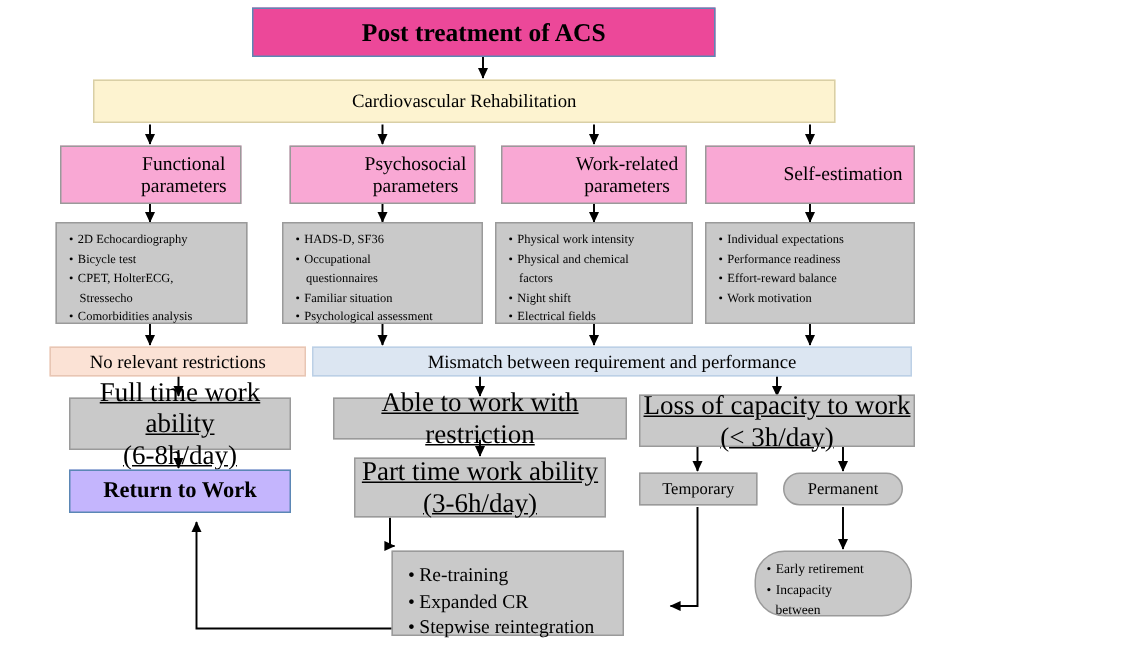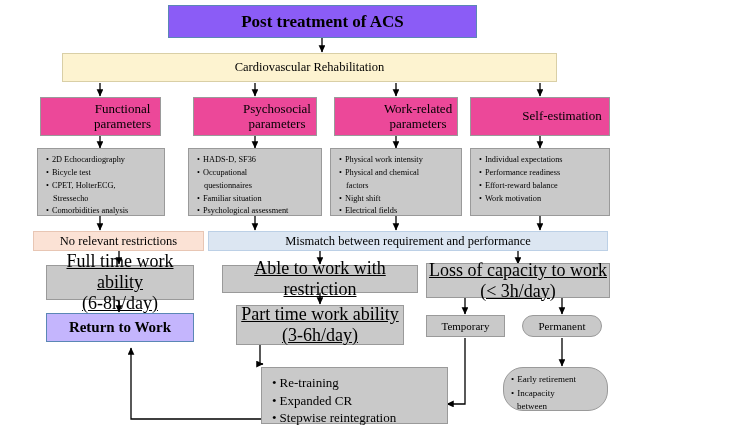--- a/index.html
+++ b/index.html
@@ -25,32 +25,32 @@
     border: 1px solid #9a9a9a;
     background: #c9c9c9;
     display: flex;
     flex-direction: column;
     align-items: center;
     justify-content: center;
     text-align: center;
     line-height: 1.15;
   }
   .title-box {
-    background: #8b5cf6;
+    background: #ec4899;
     border: 1px solid #5b87b5;
     font-weight: bold;
     font-size: 17px;
   }
   .cr-box {
     background: #fdf3d0;
     border: 1px solid #d9cfa6;
     font-size: 12.5px;
   }
   .grey-head {
-    background: #ec4899;
+    background: #f9a8d4;
     font-size: 13px;
     padding-left: 44px;
   }
   .bullets {
     position: absolute;
     box-sizing: border-box;
     border: 1px solid #9a9a9a;
     background: #c9c9c9;
     font-size: 8.3px;
     line-height: 1.55;
@@ -283,19 +283,19 @@
   <div class="box small-box" style="left:522px; top:315px; width:80px; height:22px;border-radius:11px;">
     <span>Permanent</span>
   </div>
 
   <div class="small-list" style="left:503px; top:367px; width:105px; height:44px;border-radius:20px;">
     <div class="bullet">Early retirement</div>
     <div class="bullet">Incapacity</div>
     <div class="cont">between</div>
   </div>
 
-  <div class="list-box" style="left:261px; top:367px; width:187px; height:57px;">
+  <div class="list-box" style="left:261px; top:367px; width:155px; height:57px;">
     <div class="bullet">Re-training</div>
     <div class="bullet">Expanded CR</div>
     <div class="bullet">Stepwise reintegration</div>
   </div>
 
 </div>
 
 </body></html>

